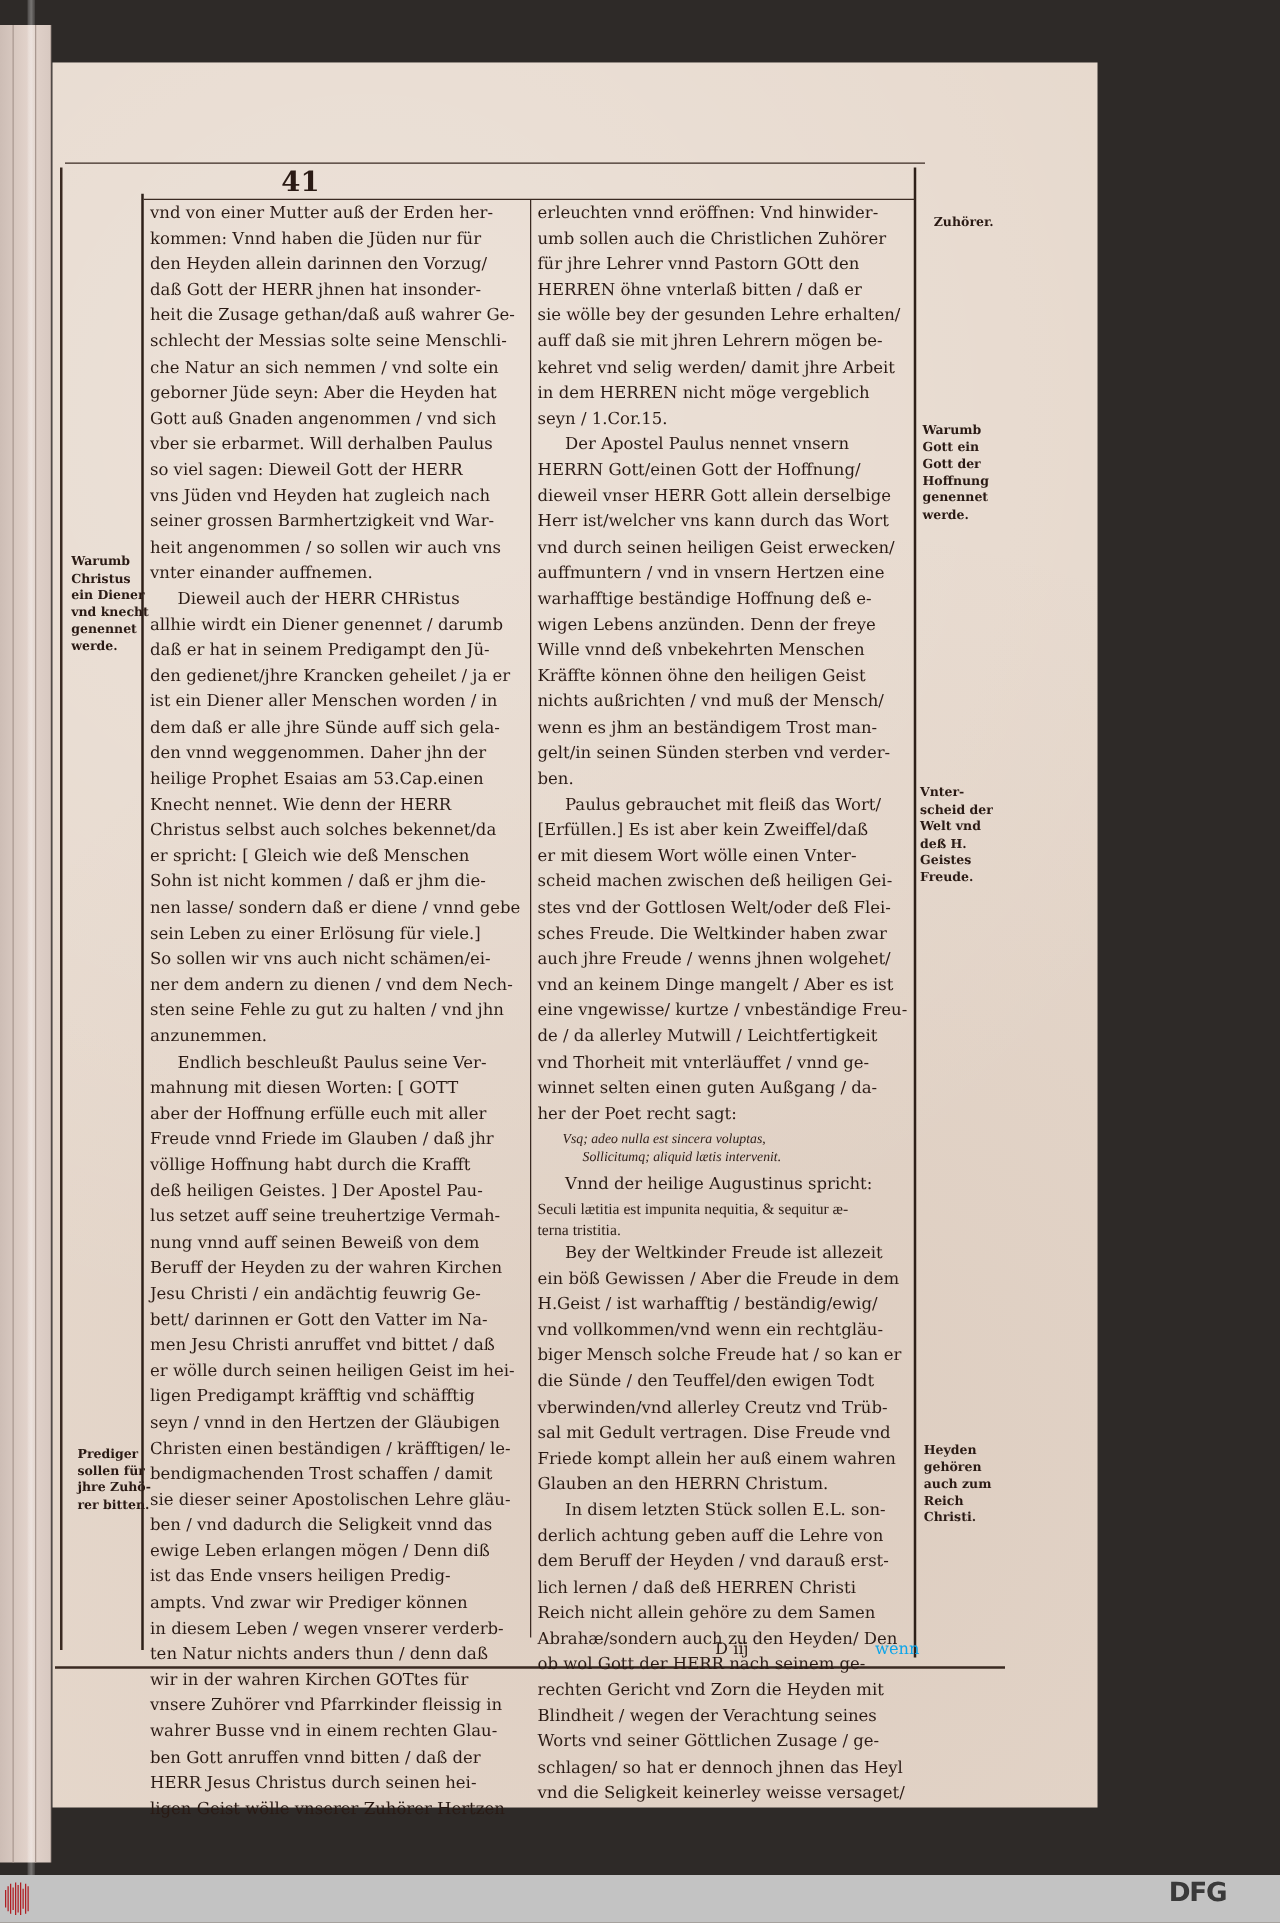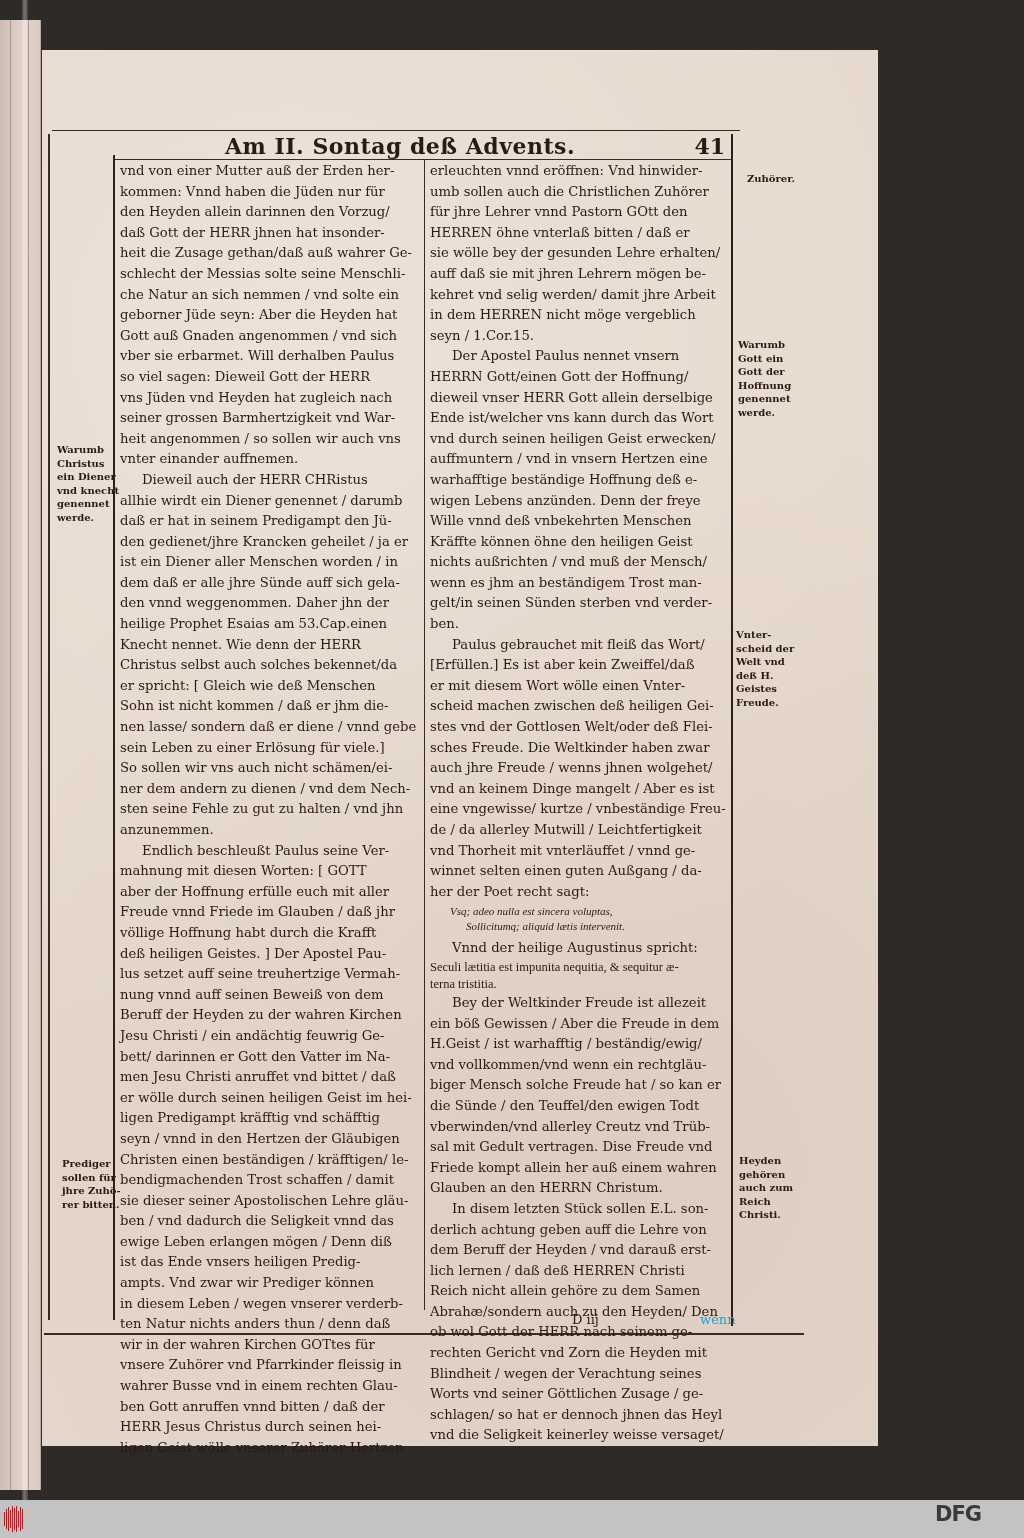--- a/index.html
+++ b/index.html
@@ -50,21 +50,20 @@
 
 <div class="frame-top"></div>
 <div class="frame-left"></div>
 <div class="col-rule-l"></div>
 <div class="col-rule-m"></div>
 <div class="col-rule-r"></div>
 <div class="rule-head"></div>
 <div class="rule-foot"></div>
 
 <div class="running-head">
-  <span class="title">Am II. Sontag deß Advents.</span>
   <span class="folio">41</span>
 </div>
 
 <div class="column col-left" id="colL">
     <p>vnd von einer Mutter auß der Erden her-</p>
     <p>kommen: Vnnd haben die Jüden nur für</p>
     <p>den Heyden allein darinnen den Vorzug/</p>
     <p>daß Gott der HERR jhnen hat insonder-</p>
     <p>heit die Zusage gethan/daß auß wahrer Ge-</p>
     <p>schlecht der Messias solte seine Menschli-</p>
@@ -132,21 +131,21 @@
     <p>für jhre Lehrer vnnd Pastorn GOtt den</p>
     <p>HERREN öhne vnterlaß bitten / daß er</p>
     <p>sie wölle bey der gesunden Lehre erhalten/</p>
     <p>auff daß sie mit jhren Lehrern mögen be-</p>
     <p>kehret vnd selig werden/ damit jhre Arbeit</p>
     <p>in dem HERREN nicht möge vergeblich</p>
     <p>seyn / 1.Cor.15.</p>
     <p class="indent">Der Apostel Paulus nennet vnsern</p>
     <p>HERRN Gott/einen Gott der Hoffnung/</p>
     <p>dieweil vnser HERR Gott allein derselbige</p>
-    <p>Ende ist/welcher vns kann durch das Wort</p>
+    <p>Herr ist/welcher vns kann durch das Wort</p>
     <p>vnd durch seinen heiligen Geist erwecken/</p>
     <p>auffmuntern / vnd in vnsern Hertzen eine</p>
     <p>warhafftige beständige Hoffnung deß e-</p>
     <p>wigen Lebens anzünden. Denn der freye</p>
     <p>Wille vnnd deß vnbekehrten Menschen</p>
     <p>Kräffte können öhne den heiligen Geist</p>
     <p>nichts außrichten / vnd muß der Mensch/</p>
     <p>wenn es jhm an beständigem Trost man-</p>
     <p>gelt/in seinen Sünden sterben vnd verder-</p>
     <p>ben.</p>

